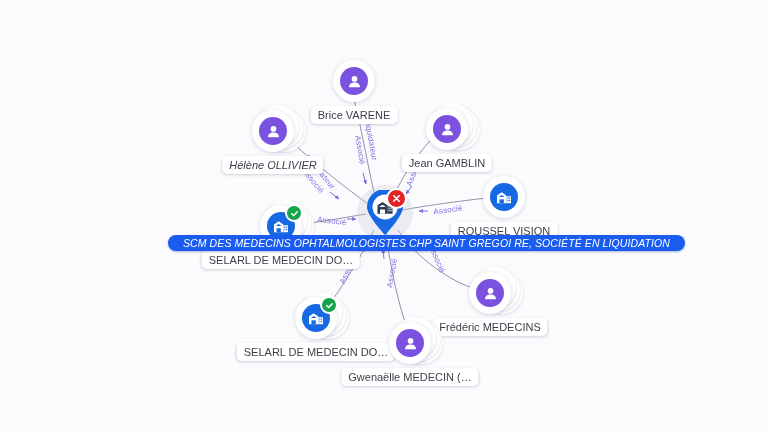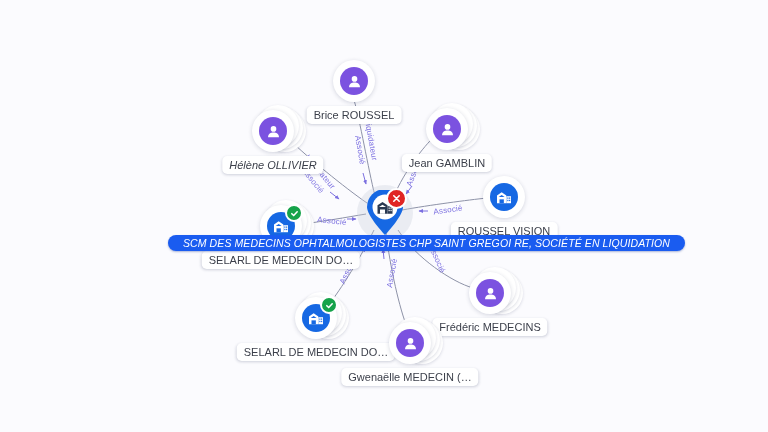--- a/index.html
+++ b/index.html
@@ -149,21 +149,21 @@
         <div class="disc-wrap">
           <div class="disc">
             <div class="bubble person">
               <svg width="15" height="15" viewBox="0 0 16 16" xmlns="http://www.w3.org/2000/svg">
                 <circle cx="8" cy="5.2" r="3" fill="#ffffff"></circle>
                 <path d="M2.2,14 C2.2,10.4 5,9 8,9 C11,9 13.8,10.4 13.8,14 Z" fill="#ffffff"></path>
               </svg>
             </div>
           </div>
         </div>
-        <div class="label">Brice ROUSSEL</div>
+        <div class="label">Brice VARENE</div>
       </div>
       <div class="node" style="left: 273px; top: 131px; font-style: italic;">
         <div class="disc-wrap stack">
           <div class="s3"></div>
           <div class="s2"></div>
           <div class="s1"></div>
           <div class="disc">
             <div class="bubble person">
               <svg width="15" height="15" viewBox="0 0 16 16" xmlns="http://www.w3.org/2000/svg">
                 <circle cx="8" cy="5.2" r="3" fill="#ffffff"></circle>

